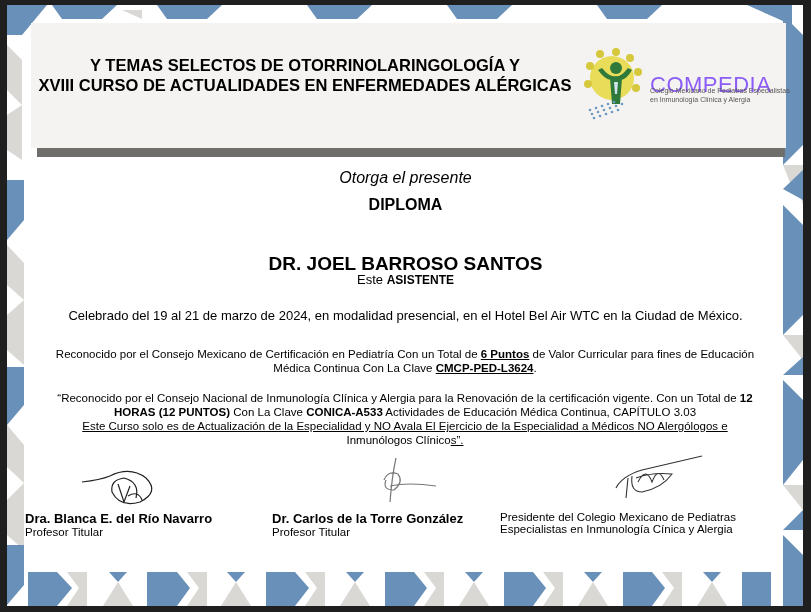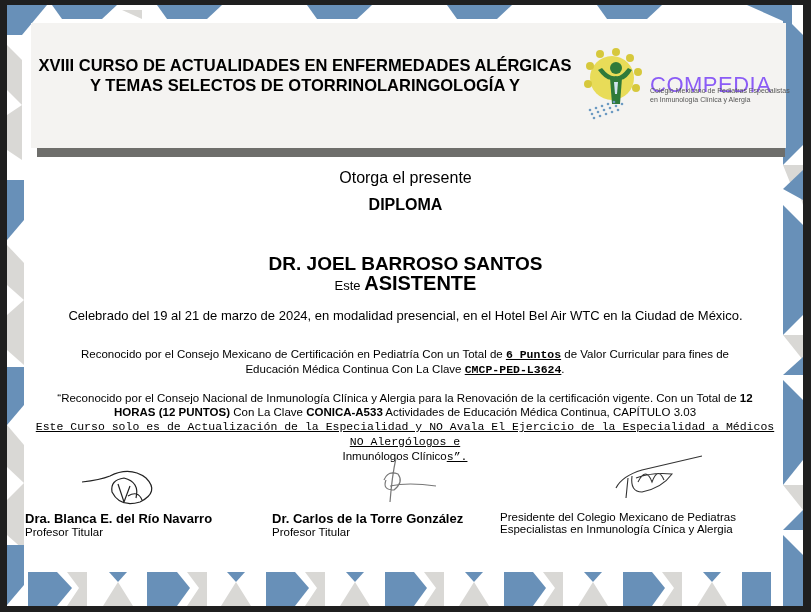--- a/index.html
+++ b/index.html
@@ -6,29 +6,29 @@
   body { width:811px; height:612px; background:#1f1f1f; position:relative; overflow:hidden; font-family:"Liberation Sans", sans-serif; color:#000; }
   .page { position:absolute; left:7px; top:5px; width:796px; height:601px; background:#fff; overflow:hidden; }
   .border-svg { position:absolute; left:0; top:0; }
   .header-panel { position:absolute; left:24px; top:18px; width:755px; height:125px; background:#f4f3f1; }
   .header-bar { position:absolute; left:30px; top:143px; width:748px; height:9px; background:#6e6e6b; }
   .title { position:absolute; left:30px; top:55px; width:550px; text-align:center; font-weight:bold; font-size:16.5px; line-height:20px; }
   .logo { position:absolute; left:575px; top:45px; width:200px; height:80px; }
   .logo-text { position:absolute; left:650px; top:72px; font-family:Liberation Sans, sans-serif; font-size:22px; color:#8b5cf6; letter-spacing:0.5px; }
   .logo-sub { position:absolute; left:650px; top:86px; font-size:7px; color:#555; line-height:9px; }
   .center { position:absolute; left:0; width:811px; text-align:center; }
-  .t-otorga { top:169px; font-size:16px; }
+  .t-otorga { top:169px; font-size:16px;font-style:italic; }
   .t-diploma { top:196px; font-size:16px; font-weight:bold; }
   .t-name { top:232px; font-size:19px; font-weight:bold;margin-top:21px; }
   .t-como { top:272px; font-size:13px; }
-  .t-como b { font-size:20px; }
+  .t-como b { font-size:12px; }
   .t-celebrado { top:308px; font-size:13px; }
   .t-reconocido1 { top:347px; font-size:11.5px; line-height:14px; left:55px; width:700px; }
   .t-reconocido2 { top:391px; font-size:11.5px; line-height:14px; left:35px; width:740px; }
-  .u { text-decoration:underline;font-family:Liberation Mono, monospace; }
+  .u { text-decoration:underline; }
   .sig { position:absolute; text-align:left; font-size:11.5px; }
   .sig .nm { font-weight:bold; font-size:13px; }
   .sig-img { position:absolute; }
 </style>
 </head>
 <body>
 
 <div class="page">
   <svg class="border-svg" width="796" height="601">
 
@@ -89,22 +89,22 @@
     <polygon points="696,567 714,567 705,577" fill="#6890b8"></polygon>
     <polygon points="705,577 690,601 720,601" fill="#d9d8d5"></polygon>
     <polygon points="735,567 764,567 764,601 735,601" fill="#6890b8"></polygon>
   </svg>
 
   <div class="header-panel"></div>
   <div class="header-bar"></div>
 </div>
 
 <div class="title">
+  <div>Y TEMAS SELECTOS DE OTORRINOLARINGOLOGÍA Y</div>
   <div>XVIII CURSO DE ACTUALIDADES EN ENFERMEDADES ALÉRGICAS</div>
-  <div>Y TEMAS SELECTOS DE OTORRINOLARINGOLOGÍA Y</div>
 </div>
 
 <svg class="logo" width="200" height="80" viewBox="0 0 200 80" style="left:580px;top:48px;">
   <circle cx="32" cy="30" r="22" fill="#e8dc58"></circle>
   <g fill="#d6c83c">
     <circle cx="10" cy="18" r="4"></circle>
       <circle cx="20" cy="6" r="4"></circle>
       <circle cx="36" cy="4" r="4"></circle>
       <circle cx="50" cy="10" r="4"></circle>
     <circle cx="58" cy="24" r="4"></circle>

